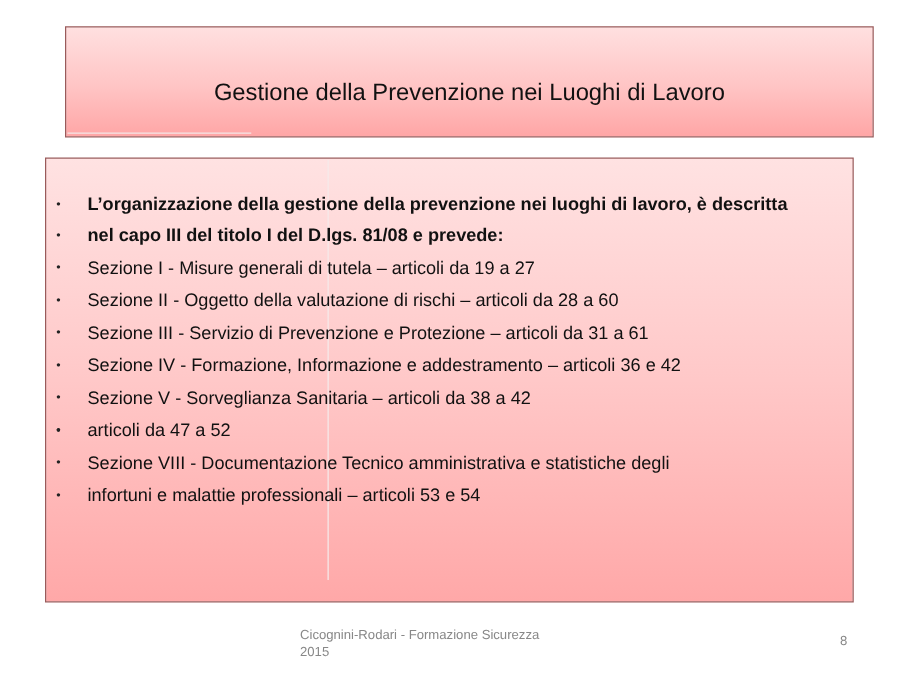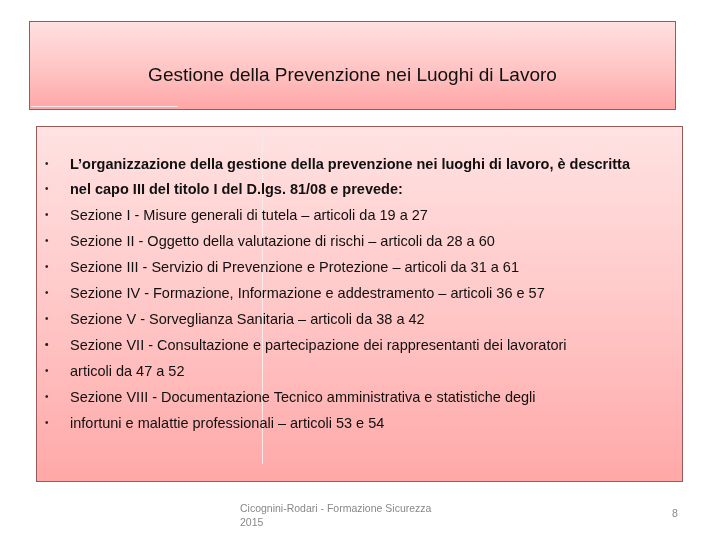--- a/index.html
+++ b/index.html
@@ -12,21 +12,21 @@
       font-family: "Liberation Sans", "DejaVu Sans", sans-serif;
     }
     .slide {
       position: relative;
       width: 720px;
       height: 540px;
       background: #ffffff;
     }
     .title-box {
       position: absolute;
-      left: 29px;
+      left: 52px;
       top: 21px;
       width: 647px;
       height: 89px;
       border: 1px solid #9a5a5a;
       background: linear-gradient(to bottom, #ffe0e0 0%, #ffc4c4 55%, #ffa6a6 100%);
       box-sizing: border-box;
     }
     .title-underline {
       position: absolute;
       left: 1px;
@@ -145,32 +145,31 @@
       <li class="bullet-item">
         <span class="bullet-dot">•</span>
         <span>Sezione II - Oggetto della valutazione di rischi – articoli da 28 a 60</span>
       </li>
       <li class="bullet-item">
         <span class="bullet-dot">•</span>
         <span>Sezione III - Servizio di Prevenzione e Protezione – articoli da 31 a 61</span>
       </li>
       <li class="bullet-item">
         <span class="bullet-dot">•</span>
-        <span>Sezione IV - Formazione, Informazione e addestramento – articoli 36 e 57</span>
+        <span>Sezione IV - Formazione, Informazione e addestramento – articoli 36 e 42</span>
       </li>
       <li class="bullet-item">
         <span class="bullet-dot">•</span>
         <span>Sezione V - Sorveglianza Sanitaria – articoli da 38 a 42</span>
       </li>
       <li class="bullet-item">
         <span class="bullet-dot">•</span>
       </li>
       <li class="bullet-item">
         <span class="bullet-dot">•</span>
-        <span>Sezione VII - Consultazione e partecipazione dei rappresentanti dei lavoratori</span>
       </li>
       <li class="bullet-item">
         <span class="bullet-dot">•</span>
         <span>articoli da 47 a 52</span>
       </li>
       <li class="bullet-item">
         <span class="bullet-dot">•</span>
         <span>Sezione VIII - Documentazione Tecnico amministrativa e statistiche degli</span>
       </li>
       <li class="bullet-item">

